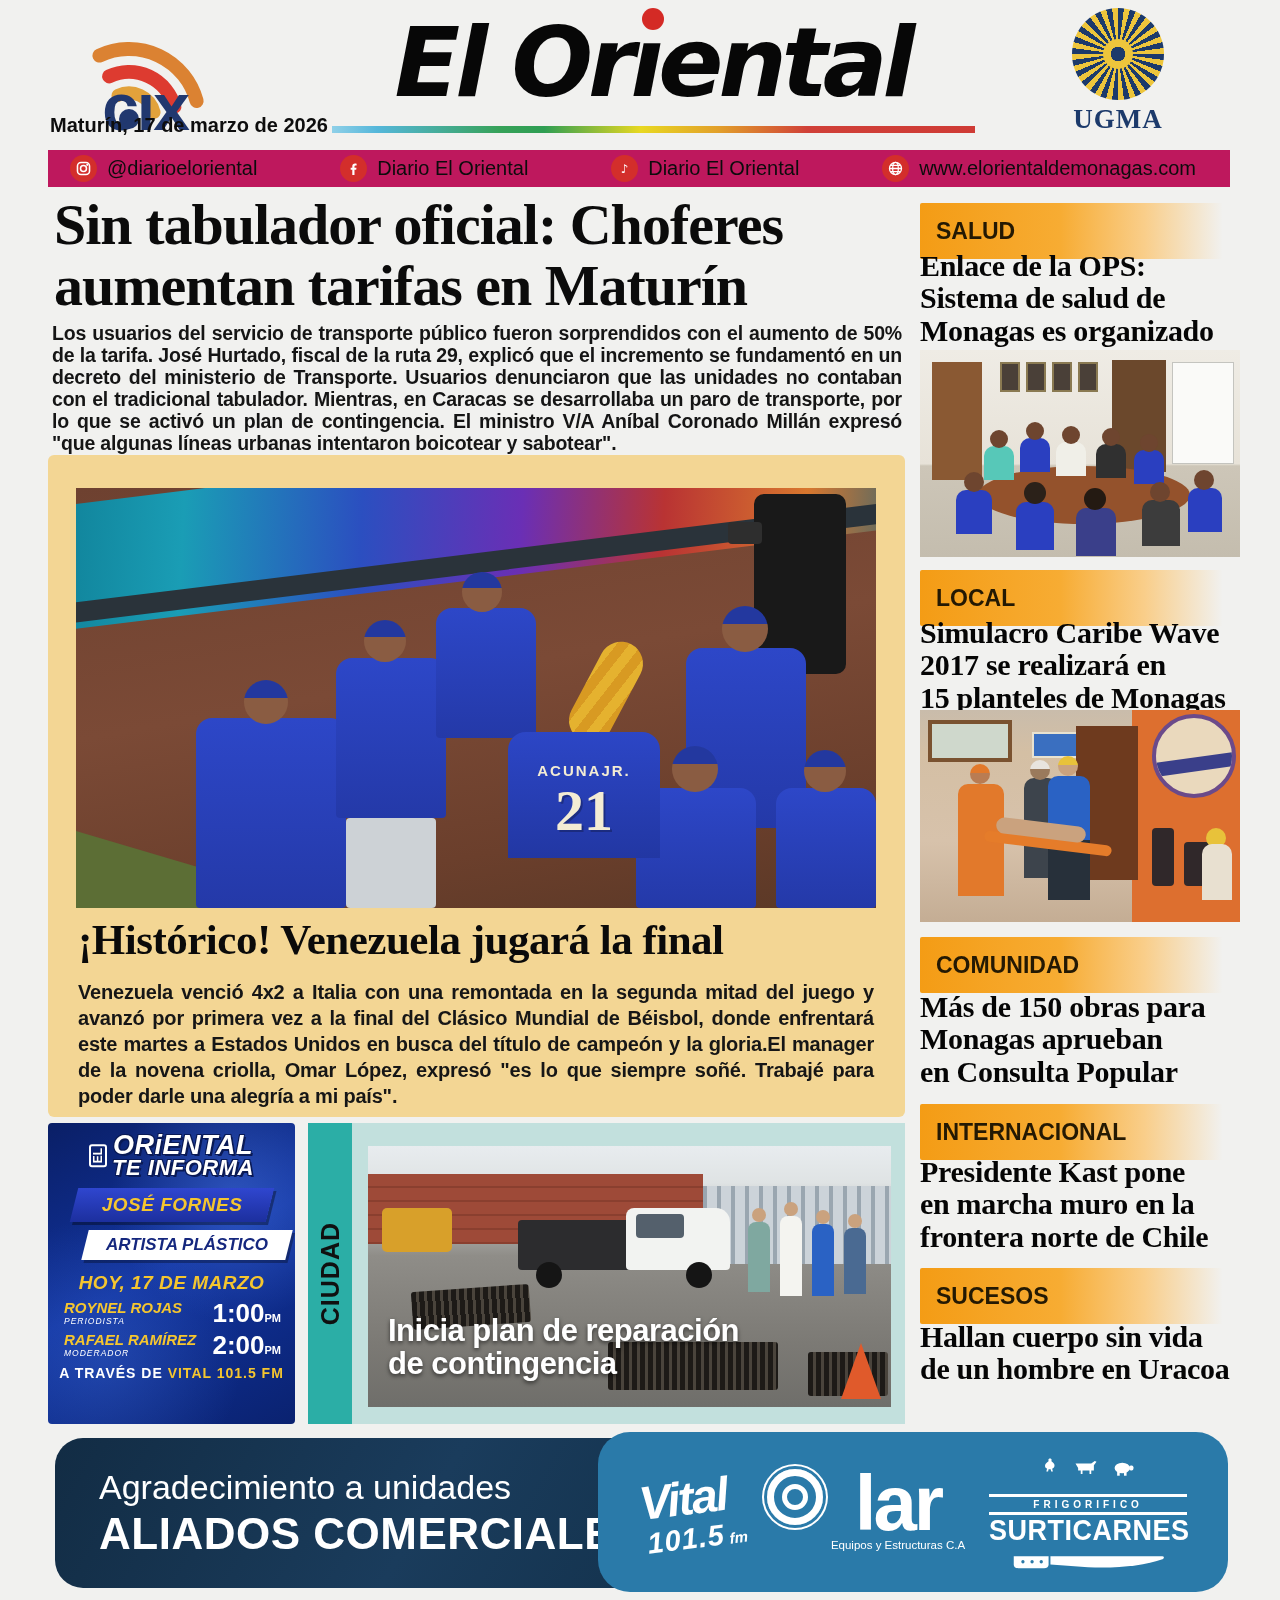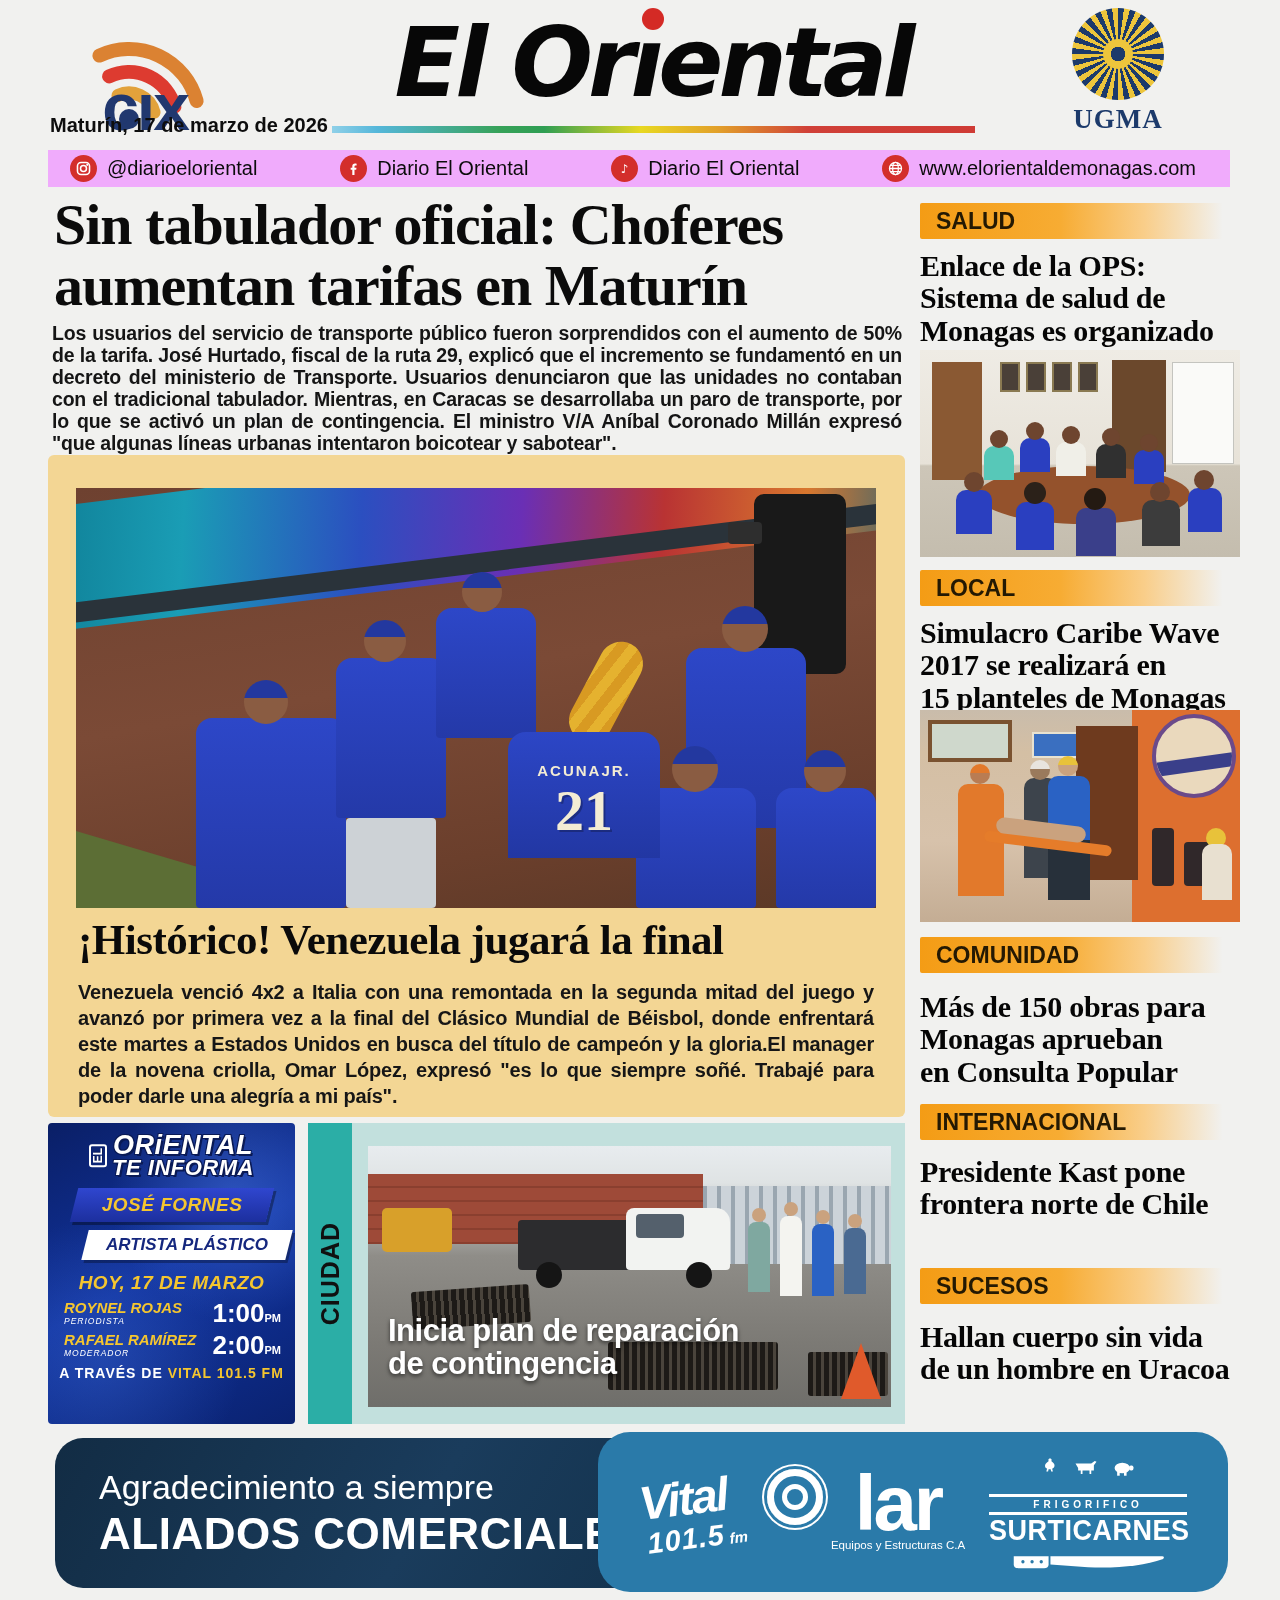--- a/index.html
+++ b/index.html
@@ -28,21 +28,21 @@
   #ugma { left:1058px; top:8px; width:120px; text-align:center; }
   #ugma-wheel { width:92px; height:92px; margin:0 auto; border-radius:50%;
     background:repeating-conic-gradient(#1c3a6b 0deg 7.5deg, #edc53c 7.5deg 15deg); position:relative; }
   #ugma-wheel::after { content:""; position:absolute; left:50%; top:50%; width:30px; height:30px;
     transform:translate(-50%,-50%); border-radius:50%;
     background:radial-gradient(circle,#1c3a6b 0 34%, #edc53c 35% 100%); }
   #ugma-label { margin-top:4px; font-family:"Liberation Serif", serif; font-weight:bold;
     font-size:27px; color:#1c3a6b; letter-spacing:1px; }
 
   
-  #social-bar { left:48px; top:150px; width:1182px; height:37px; background:#f0abfc;
+  #social-bar { left:48px; top:150px; width:1182px; height:37px; background:#be185d;
     display:flex; align-items:center; justify-content:space-between; padding:0 34px 0 22px; }
   .soc-item { display:flex; align-items:center; cursor:pointer; }
   .soc-ic { width:27px; height:27px; border-radius:50%; background:#D32E2B; display:flex;
     align-items:center; justify-content:center; margin-right:10px; flex:0 0 auto; }
   .soc-label { font-size:20px; font-weight:500; color:#0c0c0c; }
 
   
   #lead-headline { left:54px; top:194px; width:852px; font-family:"Liberation Serif", serif;
     font-weight:bold; font-size:58px; line-height:1.06; color:#0b0b0b; letter-spacing:-1px; }
   #lead-body { left:52px; top:322px; width:850px; font-size:19.5px; font-weight:bold;
@@ -126,21 +126,21 @@
   .cp-wheel { position:absolute; width:26px; height:26px; border-radius:50%; background:#151515; }
   .cp-grate { position:absolute; background:repeating-linear-gradient(90deg,#1d1a17 0 5px,#4a443c 5px 8px); border-radius:3px; }
   .cp-person { position:absolute; width:22px; border-radius:8px 8px 0 0; }
   .cp-head { position:absolute; width:14px; height:14px; border-radius:50%; background:#caa27e; }
   .cp-cone { position:absolute; right:10px; bottom:8px; width:0; height:0;
     border-left:20px solid transparent; border-right:20px solid transparent; border-bottom:56px solid #e05a2b; }
   #ciudad-overlay { position:absolute; left:20px; bottom:26px; color:#fff; font-weight:800;
     font-size:31px; line-height:1.06; text-shadow:0 2px 4px rgba(0,0,0,.6); letter-spacing:-0.5px; }
 
   
-  .rc-bar { position:absolute; left:920px; width:312px; height:36px; display:flex; align-items:center;
+  .rc-bar { position:absolute; left:920px; width:312px; height:56px; display:flex; align-items:center;
     padding-left:16px; font-weight:800; font-size:23px; color:#241903; border-radius:2px;
     background:linear-gradient(90deg,#F49C15 0%,#F7AC33 45%,#F9CE8A 72%,rgba(249,238,215,0) 97%); }
   .rc-head { position:absolute; left:920px; width:322px; font-family:"Liberation Serif", serif;
     font-weight:bold; font-size:30px; line-height:1.08; color:#050505; letter-spacing:-0.3px; }
   .rc-photo { position:absolute; left:920px; width:320px; overflow:hidden; }
 
   #salud-bar { top:203px; } #salud-head { top:250px; }
   #salud-photo { top:350px; height:207px;
     background:linear-gradient(180deg,#efece5 0%,#e7e2d8 55%,#cdc6b8 56%,#c4bdae 100%); }
   .sp-door { position:absolute; background:#8a5933; }
@@ -437,31 +437,32 @@
 <div class="rc-bar" id="comunidad-bar">COMUNIDAD</div>
 <div class="rc-head" id="comunidad-head">
   <span style="display:block">Más de 150 obras para</span>
   <span style="display:block">Monagas aprueban</span>
   <span style="display:block">en Consulta Popular</span>
 </div>
 
 <div class="rc-bar" id="internacional-bar">INTERNACIONAL</div>
 <div class="rc-head" id="internacional-head">
   <span style="display:block">Presidente Kast pone</span>
+  <span style="display:block">en marcha muro en la</span>
   <span style="display:block">frontera norte de Chile</span>
 </div>
 
 <div class="rc-bar" id="sucesos-bar">SUCESOS</div>
 <div class="rc-head" id="sucesos-head">
   <span style="display:block">Hallan cuerpo sin vida</span>
   <span style="display:block">de un hombre en Uracoa</span>
 </div>
 
 <div class="abs" id="footer-navy">
-  <div class="t1">Agradecimiento a siempre</div>
+  <div class="t1">Agradecimiento a unidades</div>
   <div class="t2">ALIADOS COMERCIALES</div>
 </div>
 <div class="abs" id="footer-blue">
   <div id="vital-logo">
     <div class="vital-word">Vital</div>
     <div class="vital-numrow">
       <span class="vital-num">101.5</span>
       <span class="vital-fm">fm</span>
     </div>
     <div id="vital-donut"></div>

